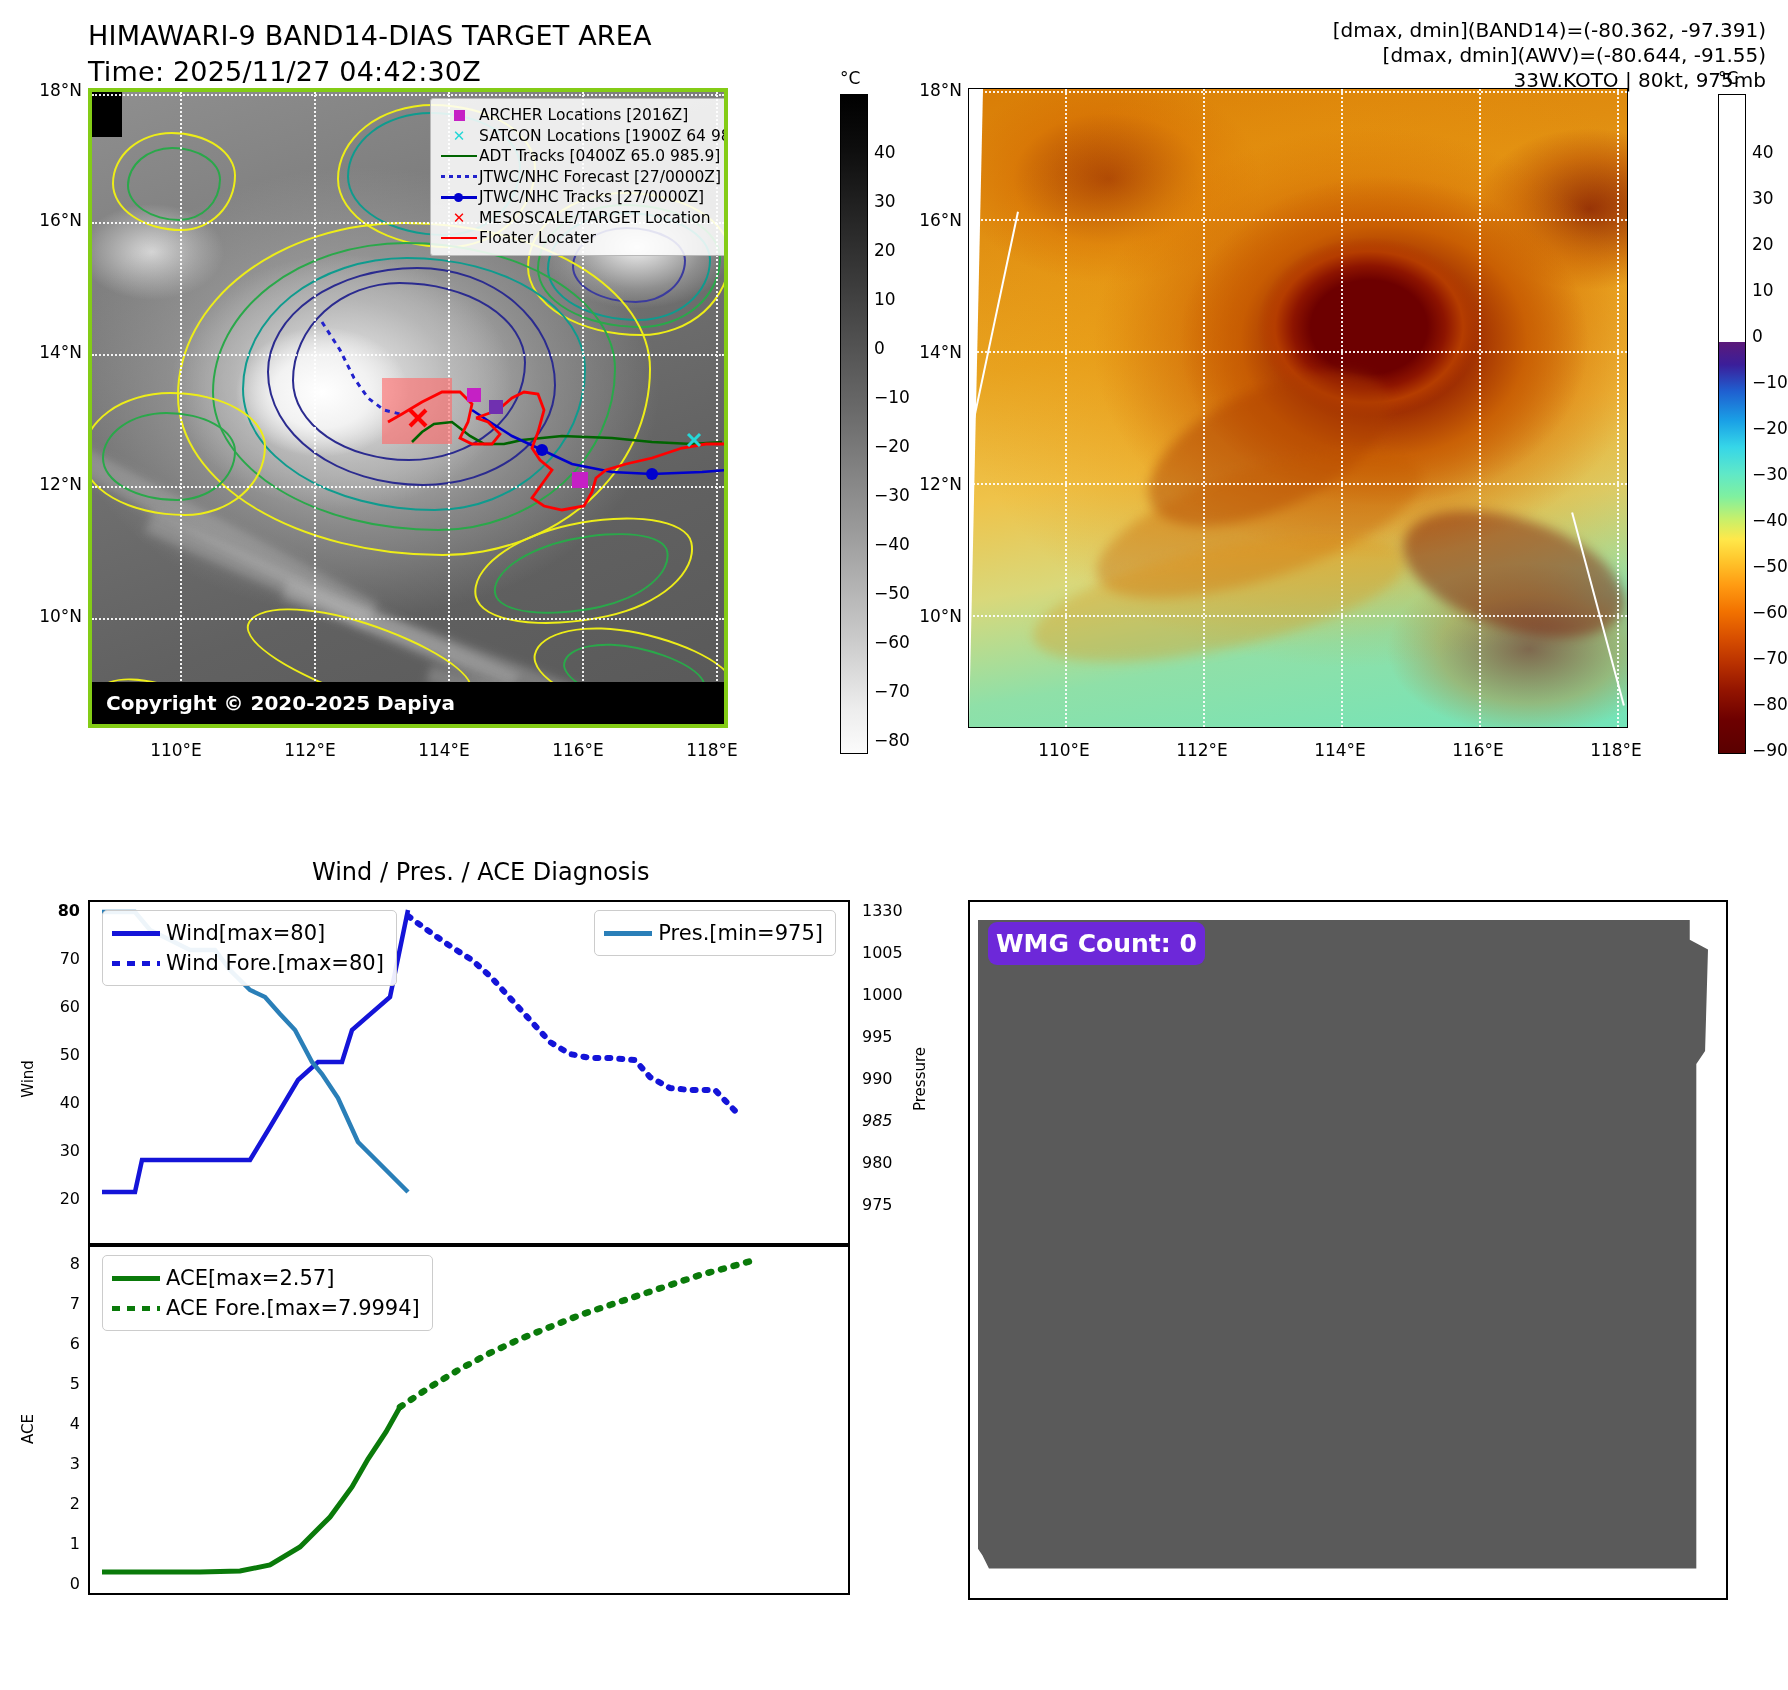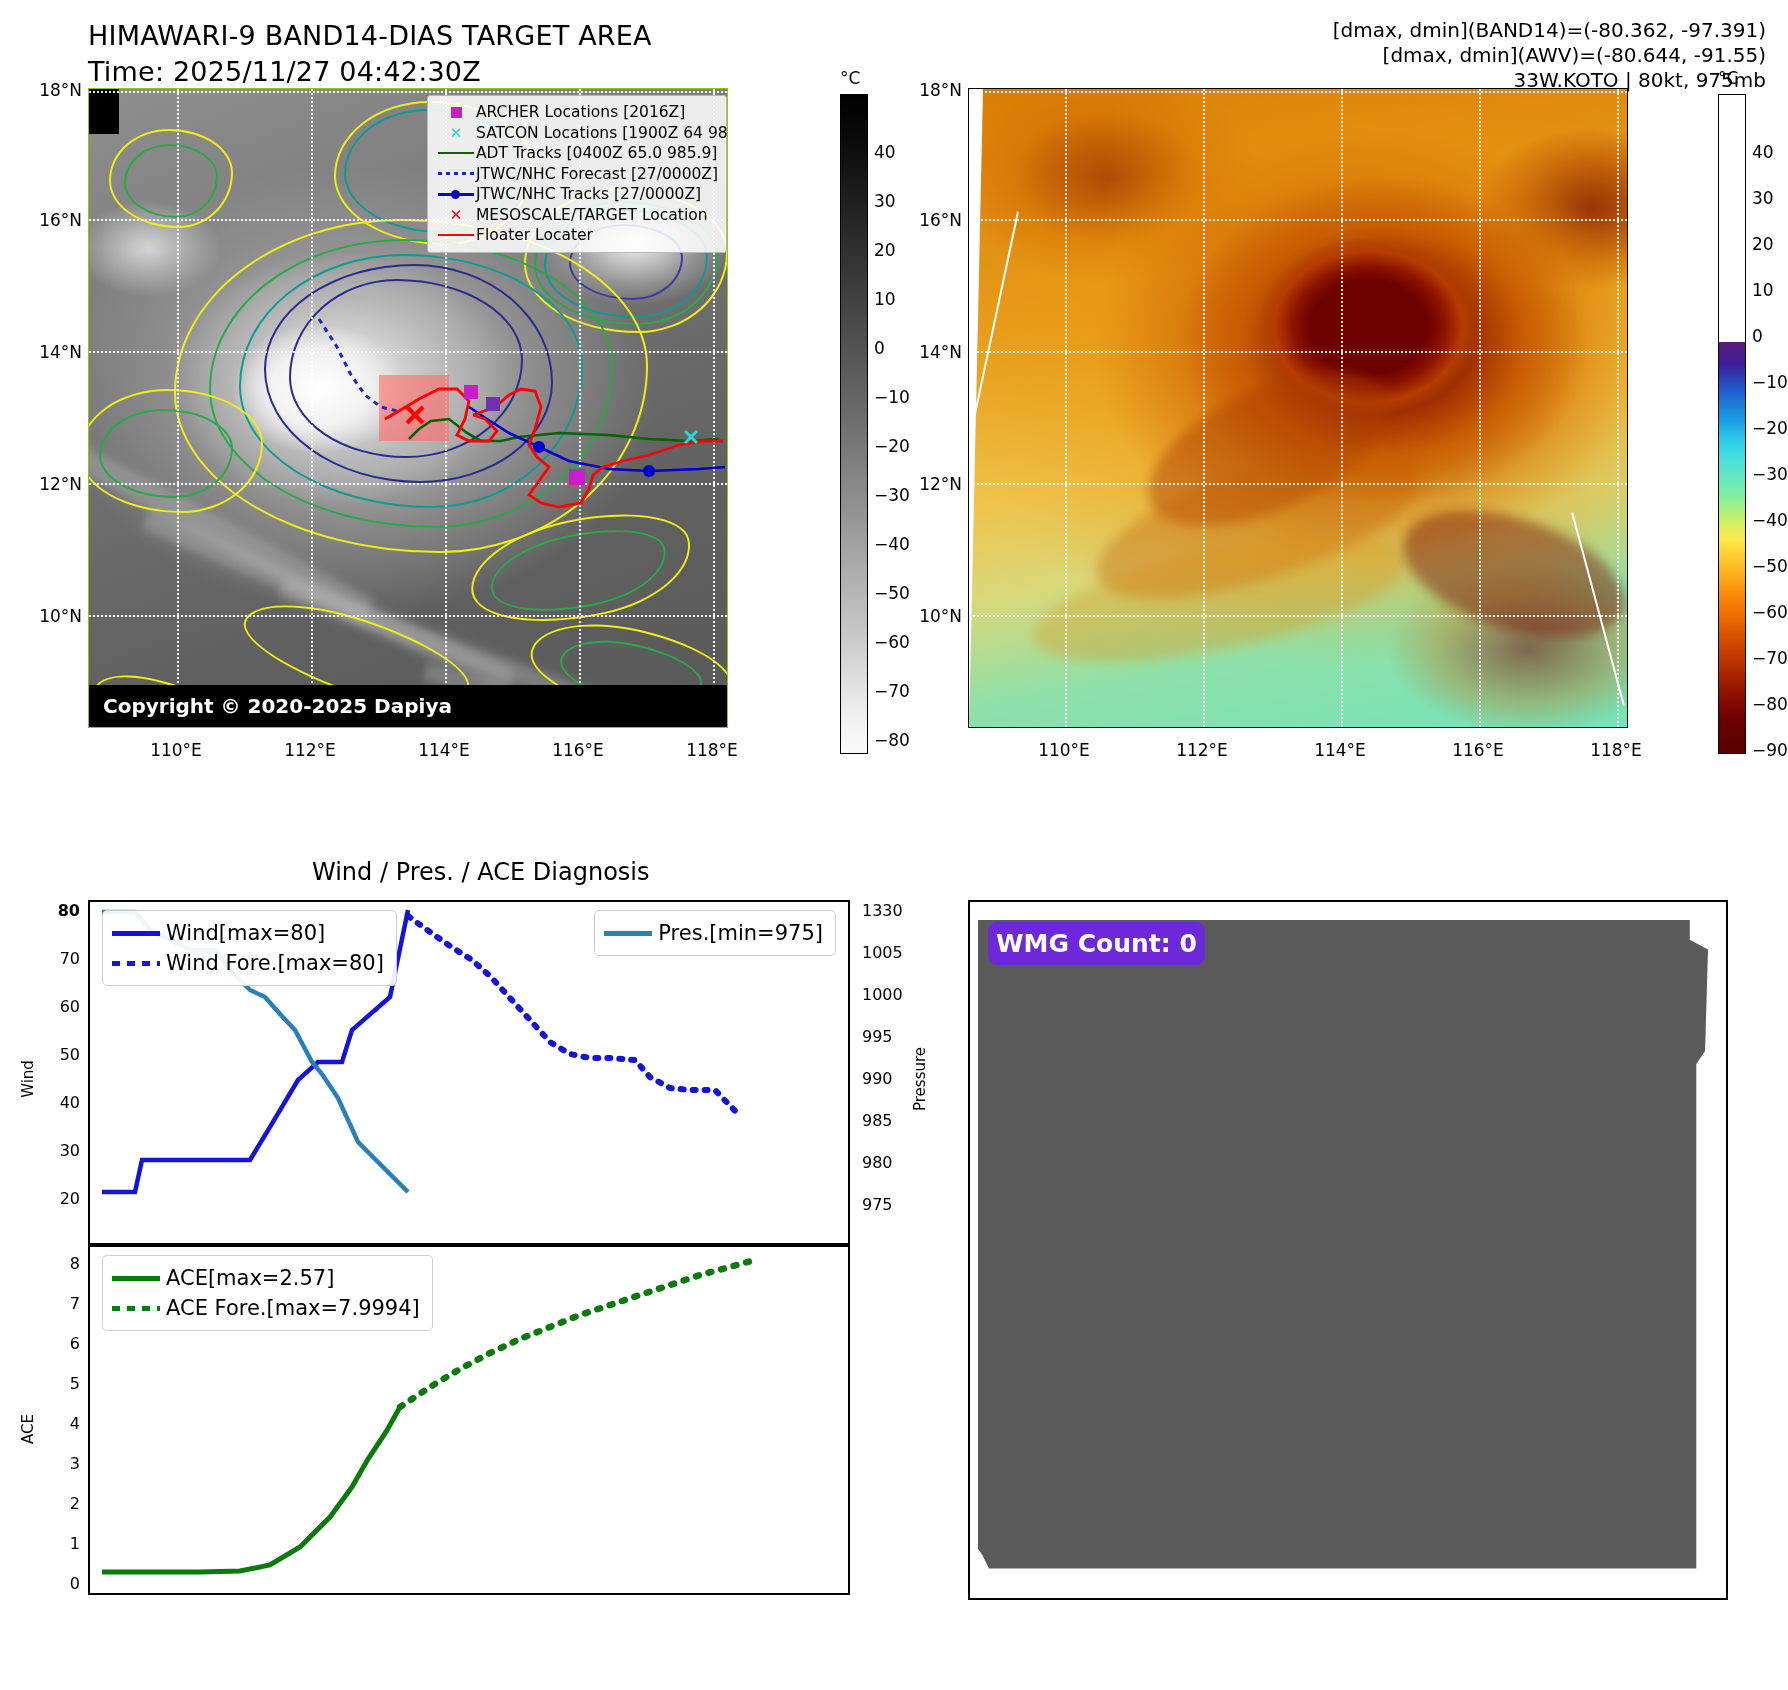--- a/index.html
+++ b/index.html
@@ -6,21 +6,21 @@
   body{width:1788px;height:1690px;font-family:"DejaVu Sans",sans-serif;color:#000;position:relative;overflow:hidden;}
   .abs{position:absolute;}
 
   
   #title-block{left:88px;top:18px;width:900px;}
   #title-block .t1{font-size:27px;line-height:36px;letter-spacing:.2px;}
   #title-block .t2{font-size:27px;line-height:36px;letter-spacing:.2px;}
   #header-right{right:22px;top:18px;text-align:right;font-size:20px;line-height:25px;}
 
   
-  #p1{left:88px;top:88px;width:640px;height:640px;background:#555;overflow:hidden;border:1px solid #84cc16;box-sizing:border-box;}
+  #p1{left:88px;top:88px;width:640px;height:640px;background:#555;overflow:hidden;border:4px solid #84cc16;box-sizing:border-box;}
   #p1 .sat{position:absolute;inset:0;
      background:
        radial-gradient(ellipse 120px 90px at 230px 300px, #ffffff 0%, #f2f2f2 40%, rgba(200,200,200,0) 72%),
        radial-gradient(ellipse 200px 150px at 250px 290px, #e8e8e8 0%, rgba(190,190,190,.65) 55%, rgba(150,150,150,0) 85%),
        radial-gradient(ellipse 330px 250px at 270px 300px, rgba(225,225,225,.85) 0%, rgba(170,170,170,.5) 55%, rgba(120,120,120,0) 90%),
        radial-gradient(ellipse 110px 70px at 545px 155px, #f0f0f0 0%, rgba(190,190,190,.4) 60%, rgba(140,140,140,0) 88%),
        radial-gradient(ellipse 90px 60px at 60px 160px, #d8d8d8 0%, rgba(150,150,150,0) 80%),
        linear-gradient(160deg,#8f8f8f 0%, #7e7e7e 25%, #6e6e6e 48%, #616161 70%, #585858 100%);
   }
   #p1 .streak{position:absolute;background:rgba(205,205,205,.30);filter:blur(5px);transform-origin:center;}
@@ -389,21 +389,21 @@
 <div class="abs ytick" style="left:38px;top:1054px;">50</div>
 <div class="abs ytick" style="left:38px;top:1102px;">40</div>
 <div class="abs ytick" style="left:38px;top:1150px;">30</div>
 <div class="abs ytick" style="left:38px;top:1198px;">20</div>
 
 <div class="abs ytickR" style="left:862px;top:910px;">1330</div>
 <div class="abs ytickR" style="left:862px;top:952px;">1005</div>
 <div class="abs ytickR" style="left:862px;top:994px;">1000</div>
 <div class="abs ytickR" style="left:862px;top:1036px;">995</div>
 <div class="abs ytickR" style="left:862px;top:1078px;">990</div>
-<div class="abs ytickR" style="left:862px;top:1120px;">985</div>
+<div class="abs ytickR" style="left:862px;top:1120px;font-style:italic;">985</div>
 <div class="abs ytickR" style="left:862px;top:1162px;">980</div>
 <div class="abs ytickR" style="left:862px;top:1204px;">975</div>
 
 <div class="abs" id="ace">
   <svg class="overlay" width="757" height="345">
     <polyline points="12,325 60,325 110,325 150,324 180,318 210,300 240,270 262,240 278,212 296,185 310,160" stroke="#0a7a0a" stroke-width="5" fill="none"></polyline>
     <polyline points="310,160 340,140 370,122 400,106 430,92 460,80 490,68 520,58 550,48 580,38 610,28 640,20 668,12" stroke="#0a7a0a" stroke-width="6.5" fill="none" stroke-dasharray="3,10" stroke-linecap="round"></polyline>
   </svg>
   <div class="chartlegend" style="left:12px;top:8px;">
     <div class="row">

